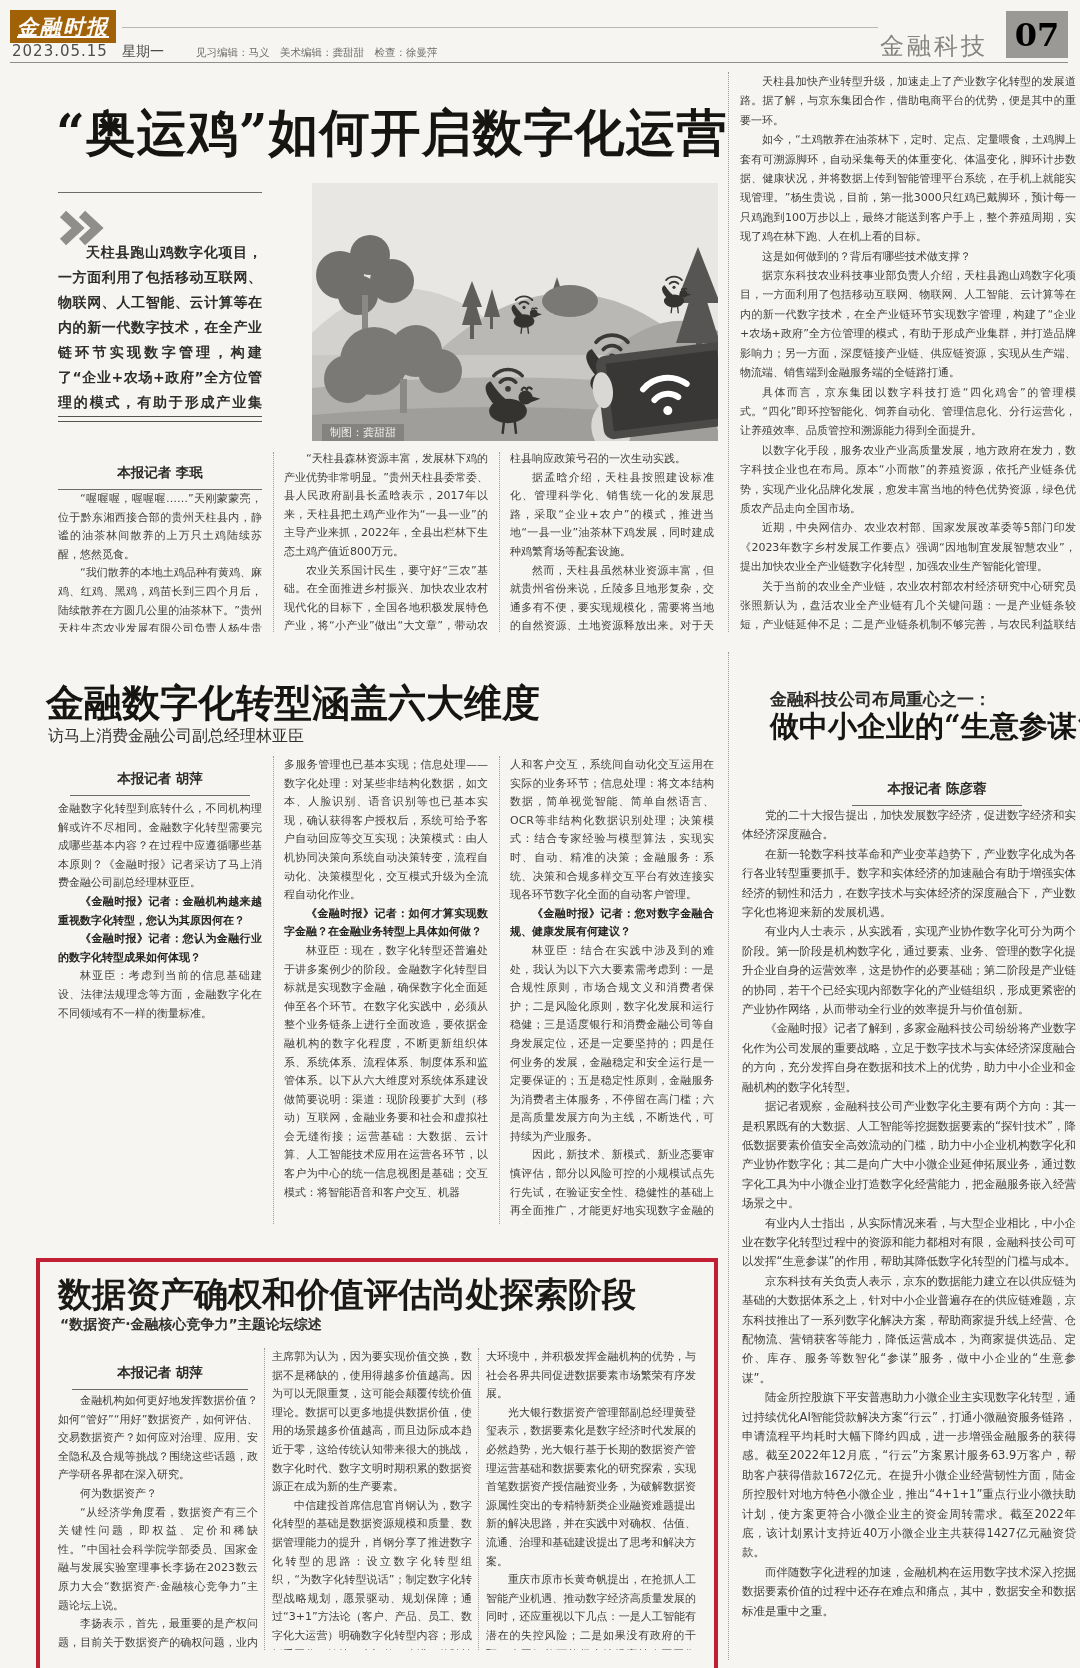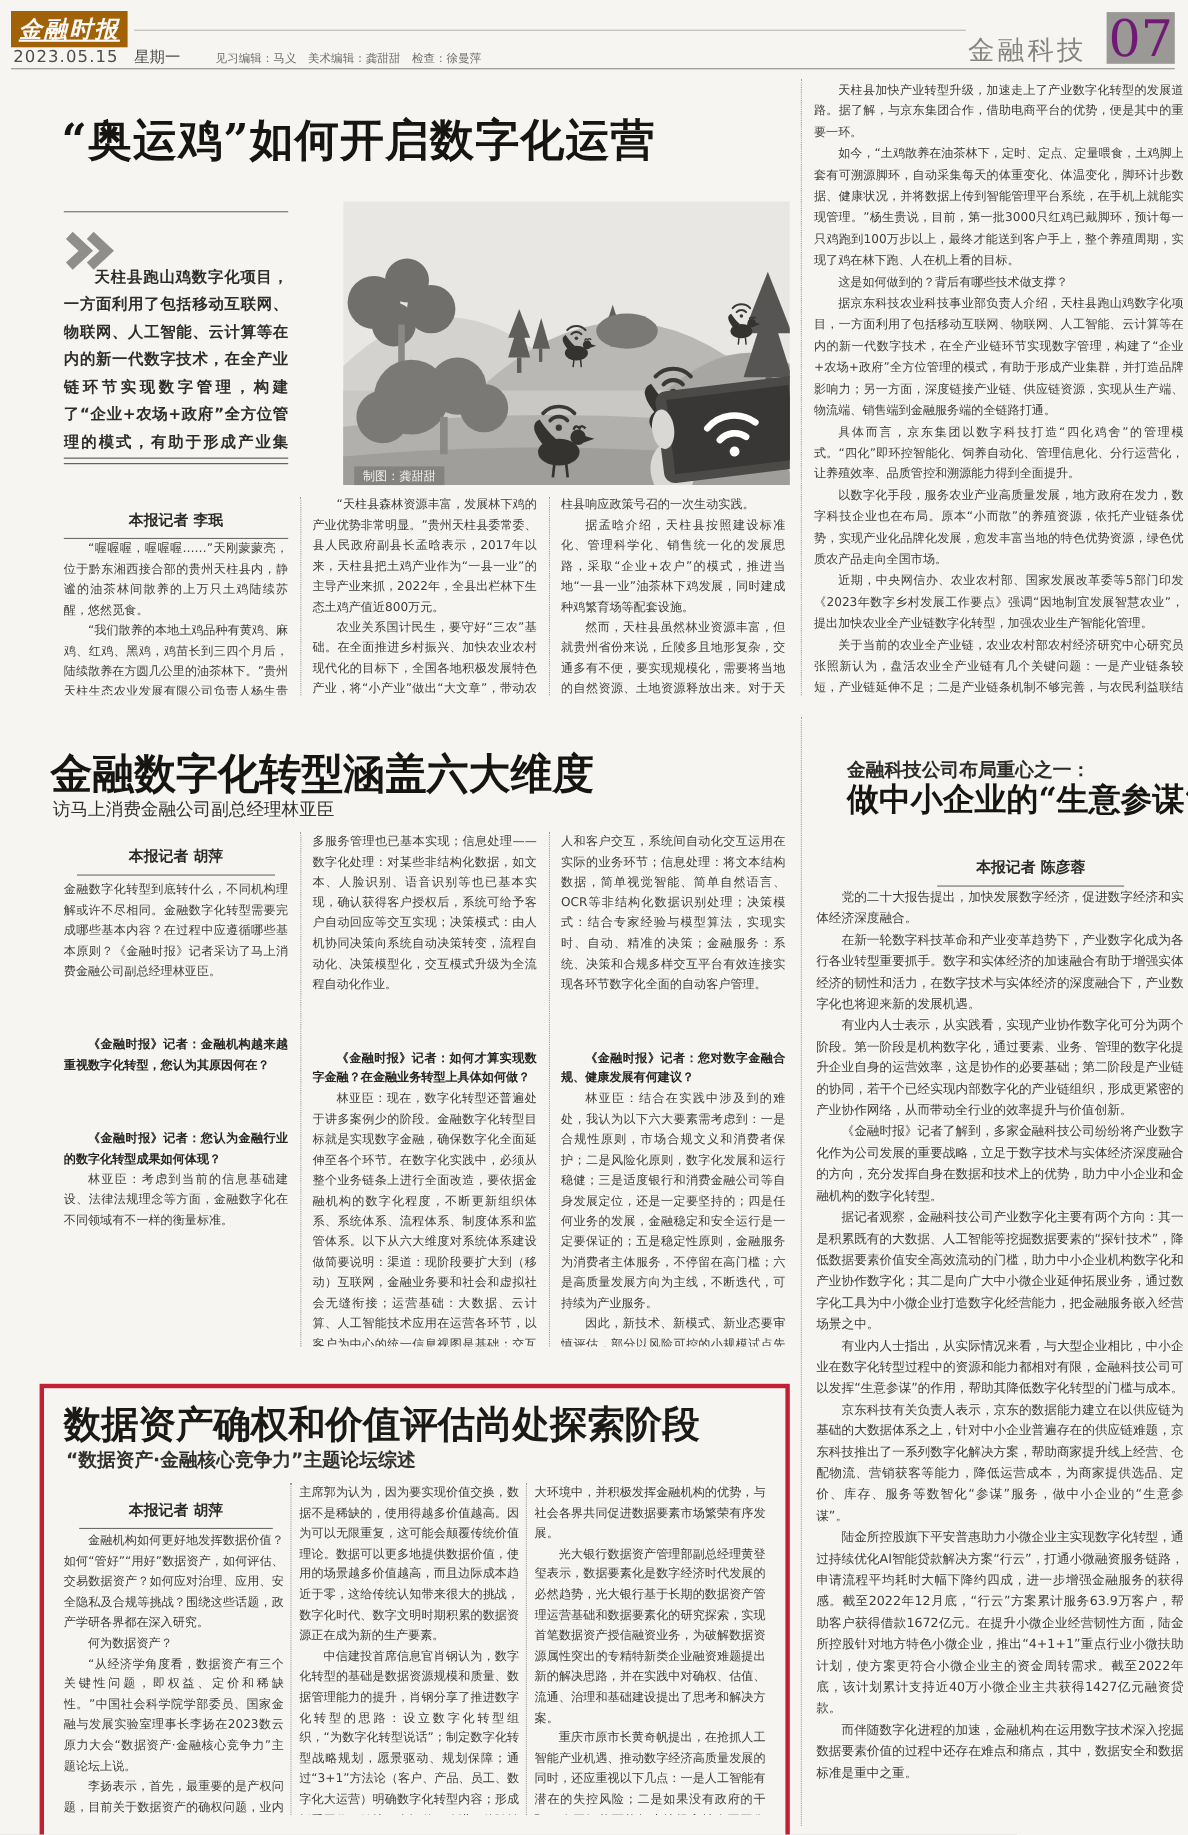--- a/index.html
+++ b/index.html
@@ -10,40 +10,40 @@
   
   .logo-box{left:10px;top:10px;width:106px;height:33px;background:#a16207;color:#fbfaf8;
             display:flex;align-items:center;justify-content:center;font-size:21px;font-weight:bold;
             font-style:italic;letter-spacing:2px;text-decoration:underline;}
   .hdr-line-a{left:122px;top:27px;width:756px;height:0;border-top:1px solid #b8b7b4;}
   .hdr-line-b{left:10px;top:62px;width:1058px;height:0;border-top:1.5px solid #8f8e8b;}
   .date-txt{left:12px;top:42px;font-size:15px;color:#4e4d4a;letter-spacing:1px;}
   .weekday{left:122px;top:43px;font-size:14px;color:#4e4d4a;}
   .editors{left:196px;top:46px;font-size:10.5px;color:#6f6e6b;}
   .section-label{left:880px;top:30px;font-size:24px;color:#85847f;letter-spacing:3px;}
-  .pagenum-box{left:1006px;top:11px;width:62px;height:47px;background:#9a9996;color:#701a75;
-               display:flex;align-items:center;justify-content:center;font-size:46px;font-weight:normal;}
-  
-  .h-top{left:56px;top:100px;width:640px;font-size:40px;font-weight:bold;color:#161512;letter-spacing:1px;white-space:nowrap;}
+  .pagenum-box{left:1006px;top:11px;width:62px;height:47px;background:#9a9996;color:#000000;
+               display:flex;align-items:center;justify-content:center;font-size:32px;font-weight:bold;}
+  
+  .h-top{left:56px;top:100px;width:640px;font-size:50px;font-weight:bold;color:#161512;letter-spacing:1px;white-space:nowrap;}
   .h-mid{left:46px;top:678px;width:560px;font-size:38px;font-weight:bold;color:#161512;white-space:nowrap;}
   .h-mid-sub{left:48px;top:726px;font-size:16px;color:#33322f;}
   .kicker{left:770px;top:688px;font-size:17px;font-weight:bold;color:#2c2b29;}
   .h-right{left:770px;top:707px;font-size:29px;font-weight:bold;color:#161512;white-space:nowrap;}
   .h-bottom{left:58px;top:1272px;font-size:34px;font-weight:bold;color:#1b1a17;white-space:nowrap;}
-  .h-bottom-sub{left:60px;top:1316px;font-size:17px;font-weight:bold;color:#33322f;}
+  .h-bottom-sub{left:60px;top:1316px;font-size:14px;font-weight:bold;color:#33322f;}
   
   .lead-rule-top{left:58px;top:192px;width:204px;border-top:1px solid #6d6c69;}
   .lead-rule-bot{left:58px;top:416px;width:204px;height:4px;border-top:1.5px solid #55544f;border-bottom:1.5px solid #55544f;}
   .lead-text{left:58px;top:240px;width:204px;height:172px;overflow:hidden;font-size:14px;line-height:25px;
              font-weight:600;color:#2f2e2c;text-align:justify;text-indent:2em;}
   
   .colbox{overflow:hidden;text-align:justify;font-size:11px;line-height:18.6px;color:#3f3e3b;}
   .para{margin:0;text-indent:2em;}
   .para.noind{text-indent:0;}
-  .para.q{font-weight:bold;color:#272624;margin-top:48px;}
+  .para.q{font-weight:bold;color:#272624;}
   .byline{font-weight:bold;font-size:13.5px;color:#2c2b29;text-align:center;
           border-bottom:1.5px solid #6d6c69;padding-bottom:7px;margin-top:12px;}
   .dotv{position:absolute;width:0;border-left:1px dotted #9c9b97;}
   .redbox{left:36px;top:1258px;width:674px;height:420px;border:4px solid #c11f33;background:#f6f5f2;}
   .caption{position:absolute;left:322px;top:424px;font-size:11px;color:#f1f0ed;
            background:rgba(110,109,106,.55);padding:1px 8px;}
 </style>
 </head>
 <body>
 

